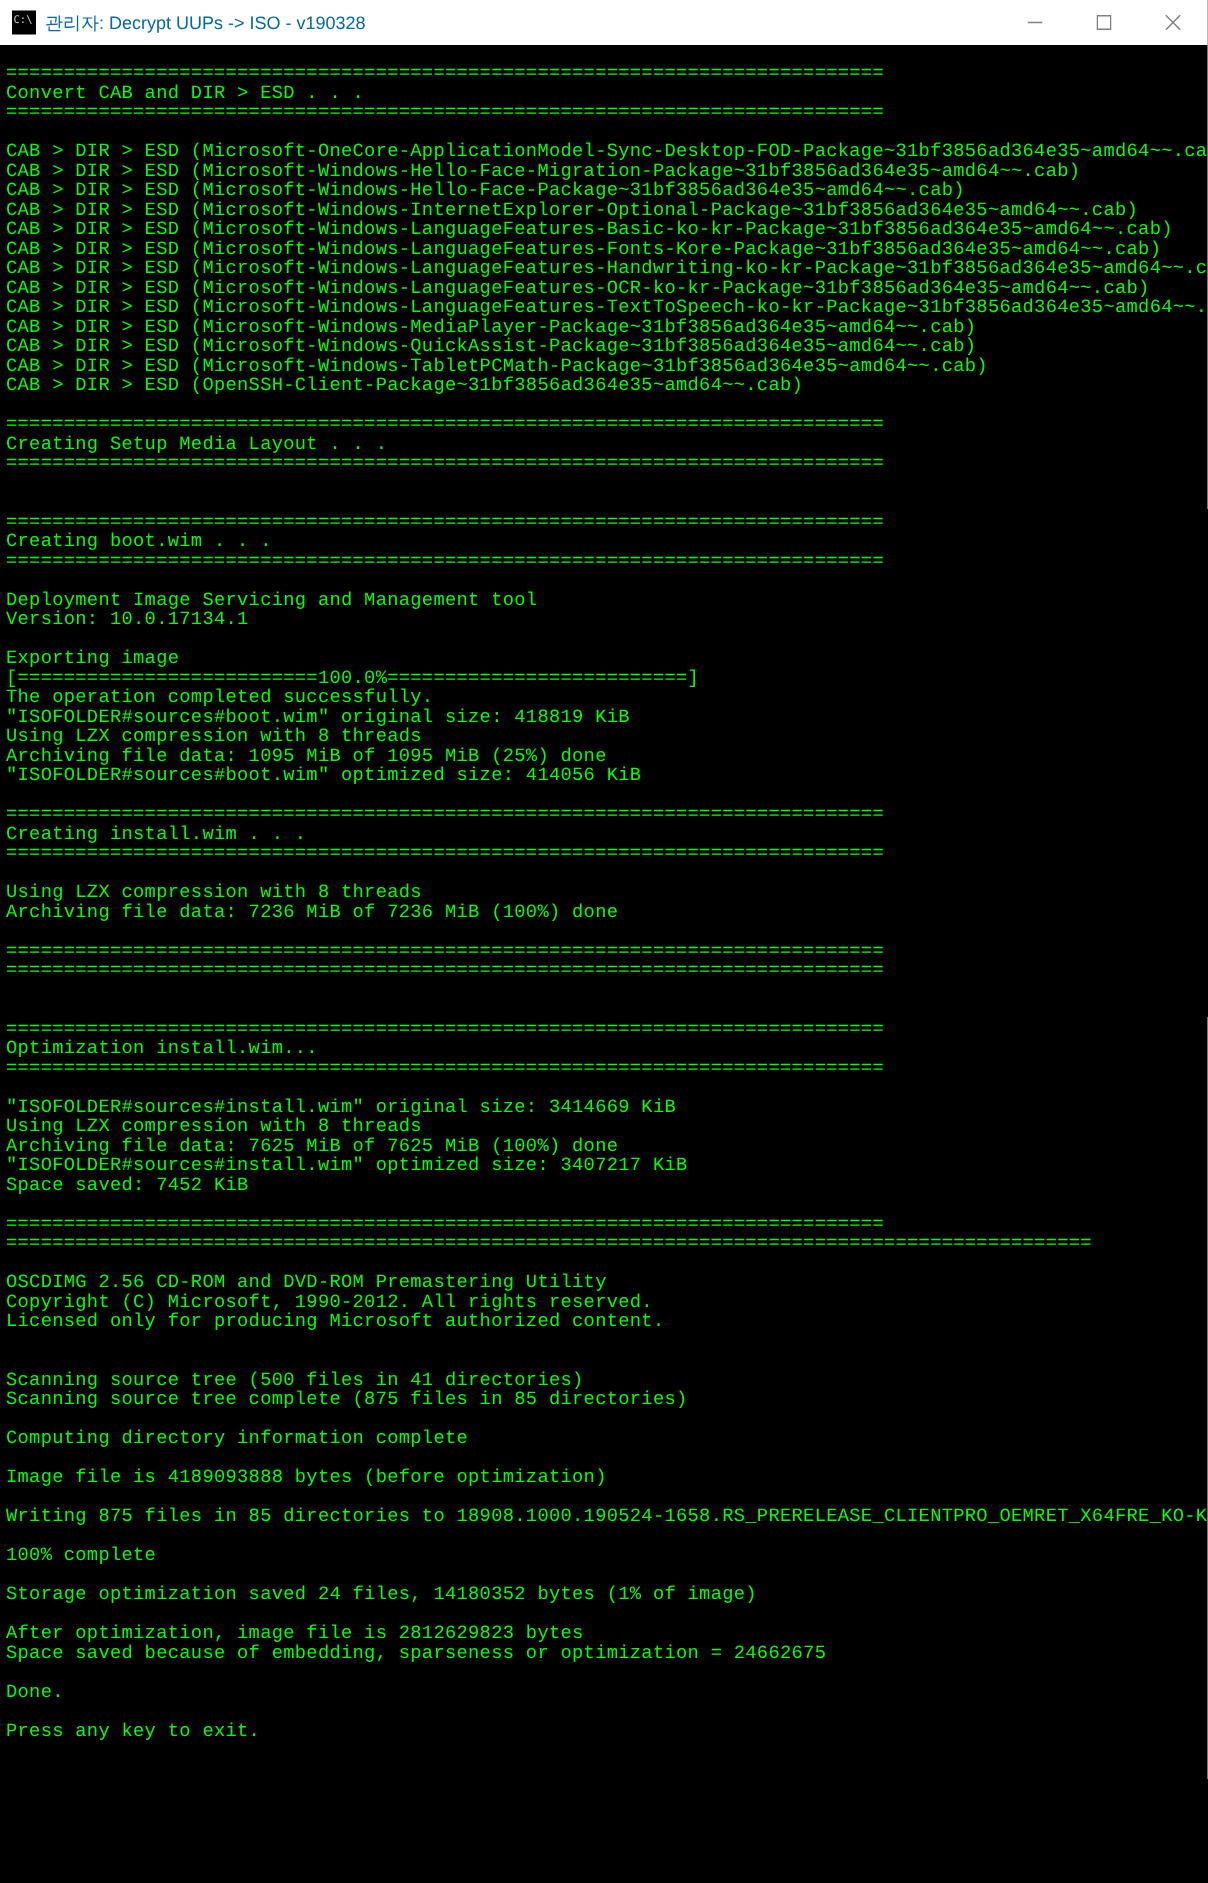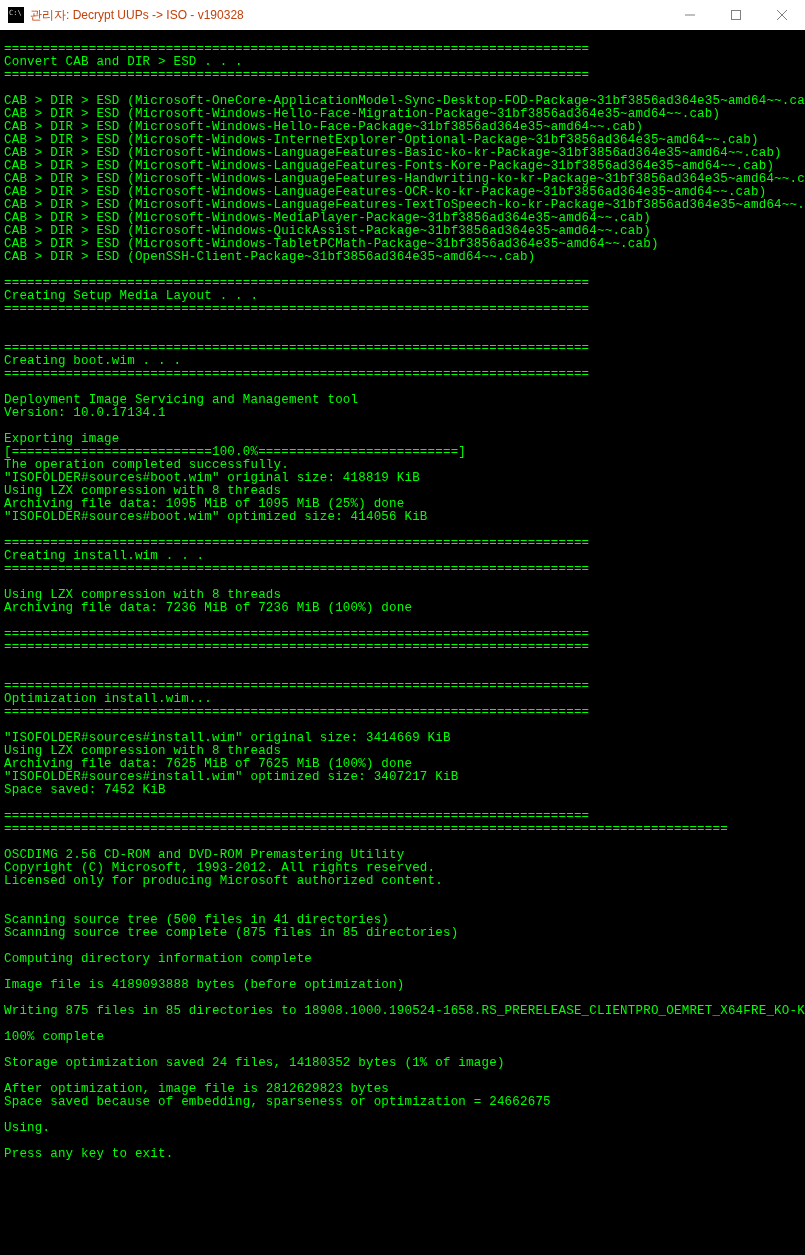--- a/index.html
+++ b/index.html
@@ -17,21 +17,21 @@
     display: flex;
     flex-direction: column;
   }
   .titlebar {
     height: 30px;
     background: #fff;
     display: flex;
     align-items: center;
     padding: 0 0 0 8px;
     font-size: 12px;
-    color: #c2410c;
+    color: #0369a1;
   }
   .titlebar-icon {
     width: 16px;
     height: 16px;
     margin-right: 6px;
     background: #000;
     position: relative;
   }
   .titlebar-icon::after {
     content: "C:\\";
@@ -154,37 +154,37 @@
     <div class="line">"ISOFOLDER#sources#install.wim" original size: 3414669 KiB</div>
     <div class="line">Using LZX compression with 8 threads</div>
     <div class="line">Archiving file data: 7625 MiB of 7625 MiB (100%) done</div>
     <div class="line">"ISOFOLDER#sources#install.wim" optimized size: 3407217 KiB</div>
     <div class="line">Space saved: 7452 KiB</div>
     <div class="line">&nbsp;</div>
     <div class="line">============================================================================</div>
     <div class="line">==============================================================================================</div>
     <div class="line">&nbsp;</div>
     <div class="line">OSCDIMG 2.56 CD-ROM and DVD-ROM Premastering Utility</div>
-    <div class="line">Copyright (C) Microsoft, 1993-2012. All rights reserved.</div>
+    <div class="line">Copyright (C) Microsoft, 1990-2012. All rights reserved.</div>
     <div class="line">Licensed only for producing Microsoft authorized content.</div>
     <div class="line">&nbsp;</div>
     <div class="line">&nbsp;</div>
     <div class="line">Scanning source tree (500 files in 41 directories)</div>
     <div class="line">Scanning source tree complete (875 files in 85 directories)</div>
     <div class="line">&nbsp;</div>
     <div class="line">Computing directory information complete</div>
     <div class="line">&nbsp;</div>
     <div class="line">Image file is 4189093888 bytes (before optimization)</div>
     <div class="line">&nbsp;</div>
     <div class="line">Writing 875 files in 85 directories to 18908.1000.190524-1658.RS_PRERELEASE_CLIENTPRO_OEMRET_X64FRE_KO-KR.ISO</div>
     <div class="line">&nbsp;</div>
     <div class="line">100% complete</div>
     <div class="line">&nbsp;</div>
     <div class="line">Storage optimization saved 24 files, 14180352 bytes (1% of image)</div>
     <div class="line">&nbsp;</div>
     <div class="line">After optimization, image file is 2812629823 bytes</div>
     <div class="line">Space saved because of embedding, sparseness or optimization = 24662675</div>
     <div class="line">&nbsp;</div>
-    <div class="line">Using.</div>
+    <div class="line">Done.</div>
     <div class="line">&nbsp;</div>
     <div class="line">Press any key to exit.</div>
   </div>
 </div>
 
 </body></html>

